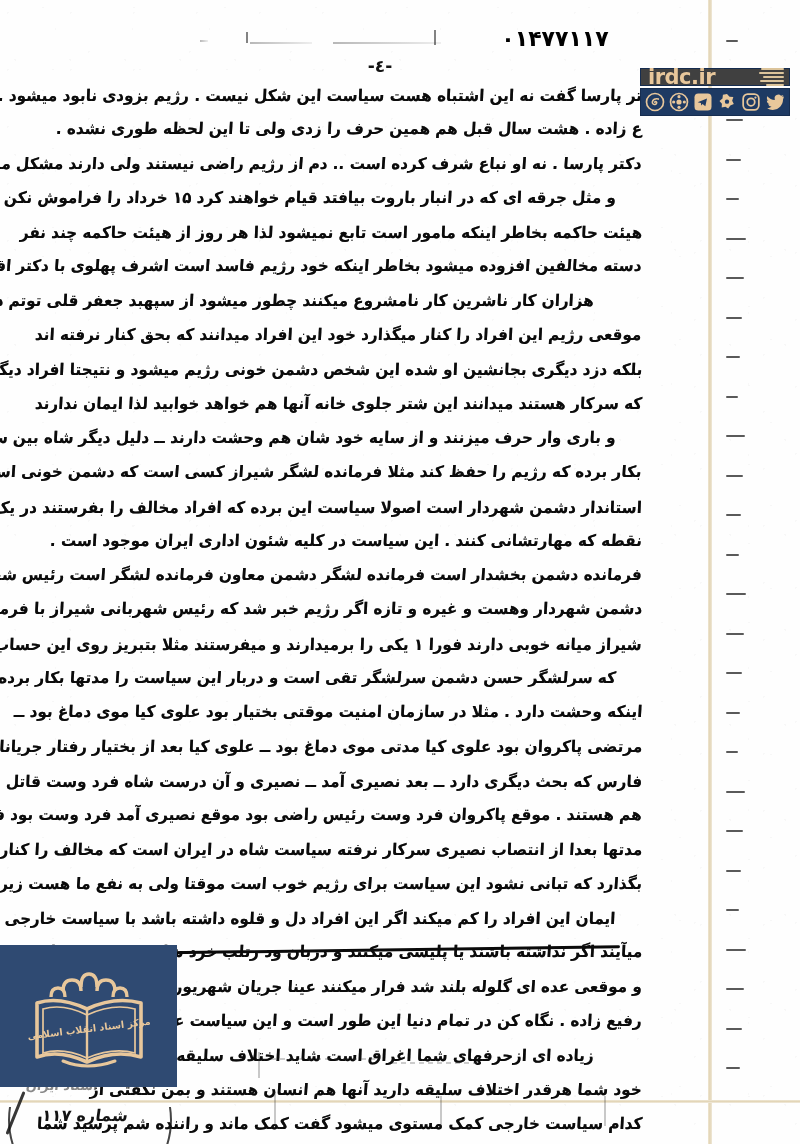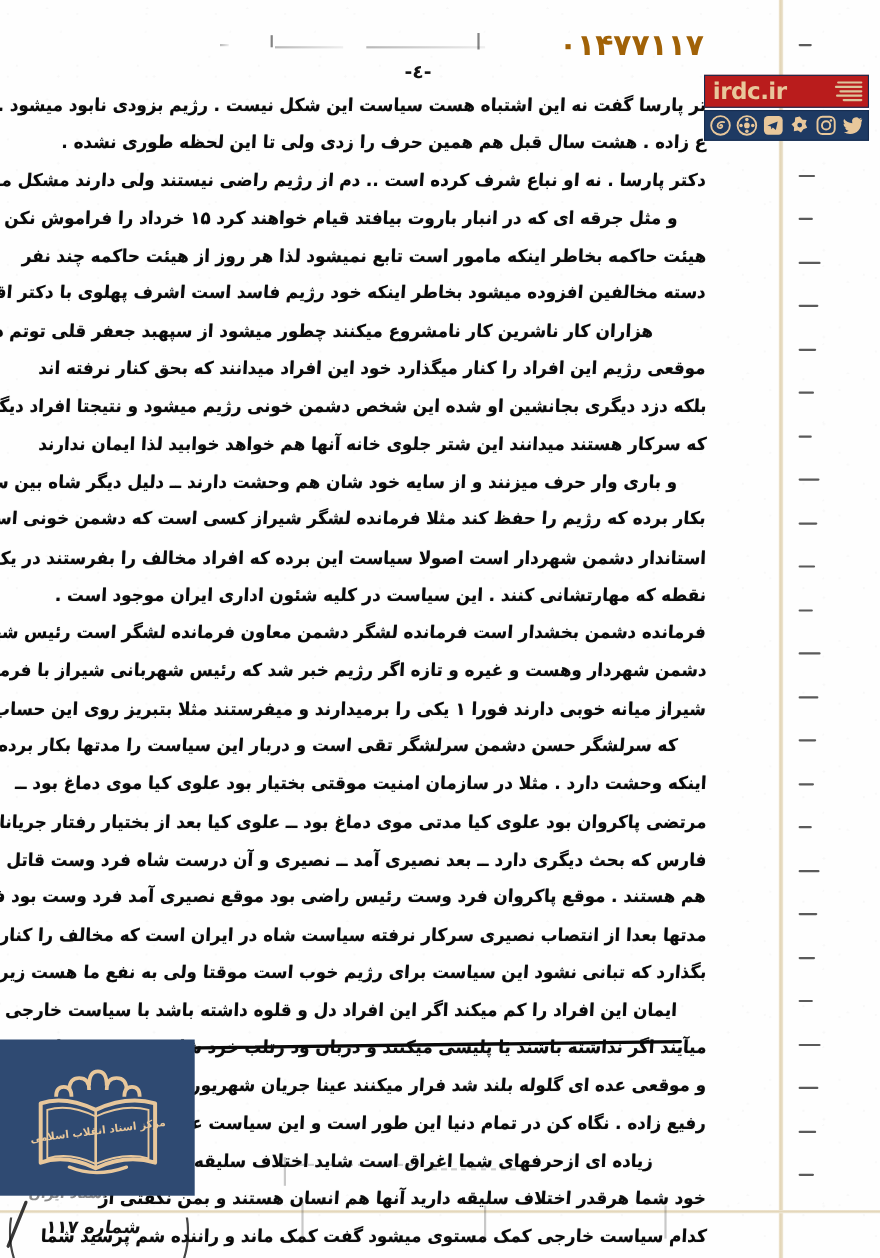--- a/index.html
+++ b/index.html
@@ -40,26 +40,26 @@
     background-size: 63px 57px, 91px 83px, 77px 71px, 55px 95px, 101px 67px, 87px 79px;
     pointer-events: none;
   }
 
   
   .doc-number {
     position: absolute;
     top: 26px;
     left: 470px;
     width: 170px;
-    text-align: right;
-    font-family: "DejaVu Sans", sans-serif;
-    font-size: 27px;
+    text-align: center;
+    font-family: "DejaVu Sans", sans-serif;
+    font-size: 22px;
     font-weight: 700;
     letter-spacing: 2px;
-    color: #a16207;
+    color: #000000;
     direction: rtl;
   }
   .folio {
     position: absolute;
     top: 56px;
     left: 300px;
     width: 160px;
     text-align: center;
     font-family: "DejaVu Sans", sans-serif;
     font-size: 17px;
@@ -161,22 +161,22 @@
     position: absolute;
     top: 68px;
     left: 640px;
     width: 150px;
     z-index: 6;
   }
   .irdc-row-top {
     display: flex;
     align-items: center;
     justify-content: space-between;
-    background: #b91c1c;
-    height: 30px;
+    background: #404040;
+    height: 18px;
     padding: 0 5px 0 7px;
     box-sizing: border-box;
     border: 1px solid #162d50;
   }
   .irdc-wordmark {
     font-family: "DejaVu Sans", sans-serif;
     font-size: 21px;
     font-weight: 700;
     color: #e8c79b;
     letter-spacing: -.5px;

